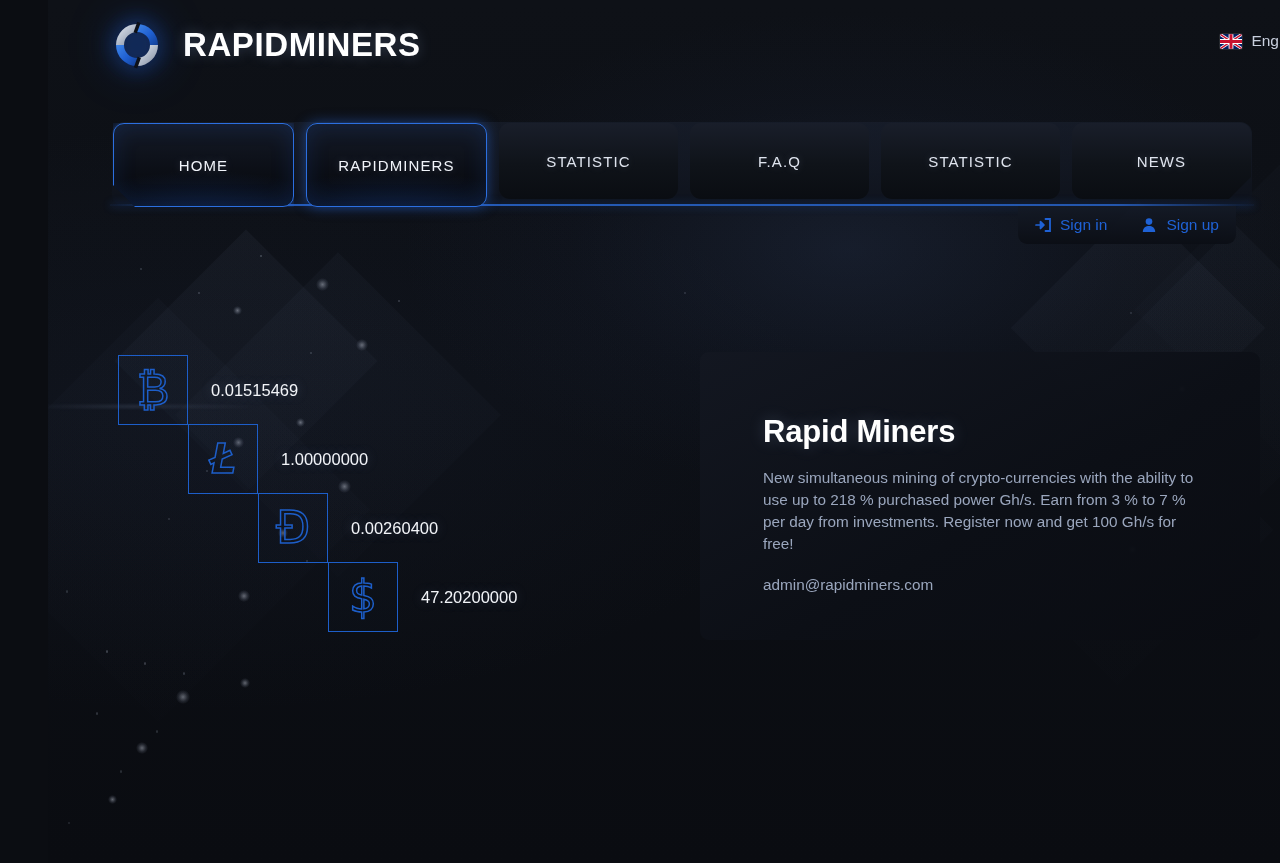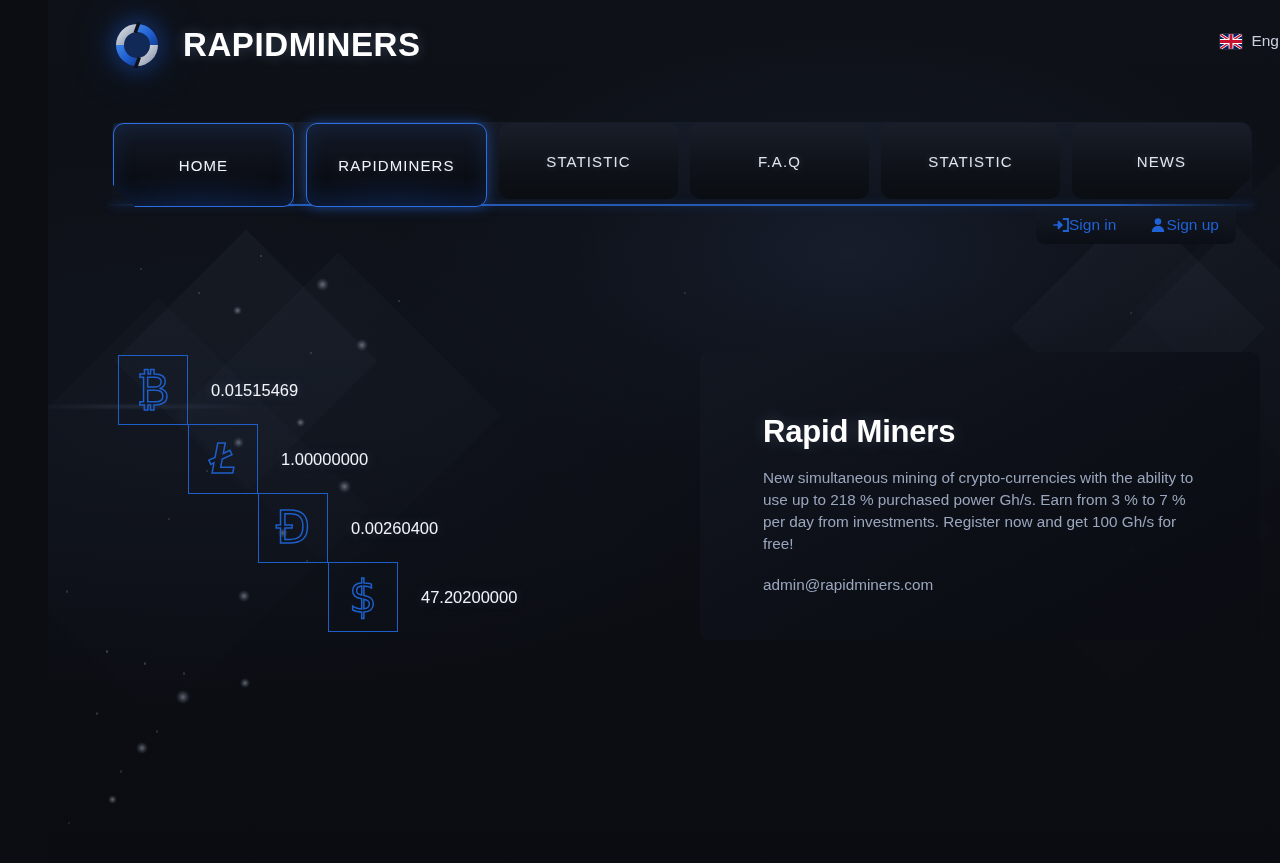--- a/index.html
+++ b/index.html
@@ -151,21 +151,21 @@
   #auth-bar {
     position:absolute; right:92px; top:206px;
     height:38px;
     display:flex; align-items:center; gap:34px;
     padding:0 17px;
     background:linear-gradient(180deg, rgba(20,26,38,0.92) 0%, rgba(11,14,21,0.96) 100%);
     border-radius:0 0 9px 9px;
     z-index:9;
   }
   .auth-link {
-    display:flex; align-items:center; 
+    display:flex; align-items:center; gap:9px;
     font-size:15.5px; color:#1f62d6; cursor:pointer;
   }
   .auth-ico { width:16px; height:16px; flex:none; display:block; }
 
   
   #coins { position:absolute; left:0; top:0; z-index:4; }
   .coin-row { position:absolute; display:flex; align-items:center; }
   .coin-box {
     width:70px; height:70px; flex:none;
     border:1.3px solid #1d5ec9;

